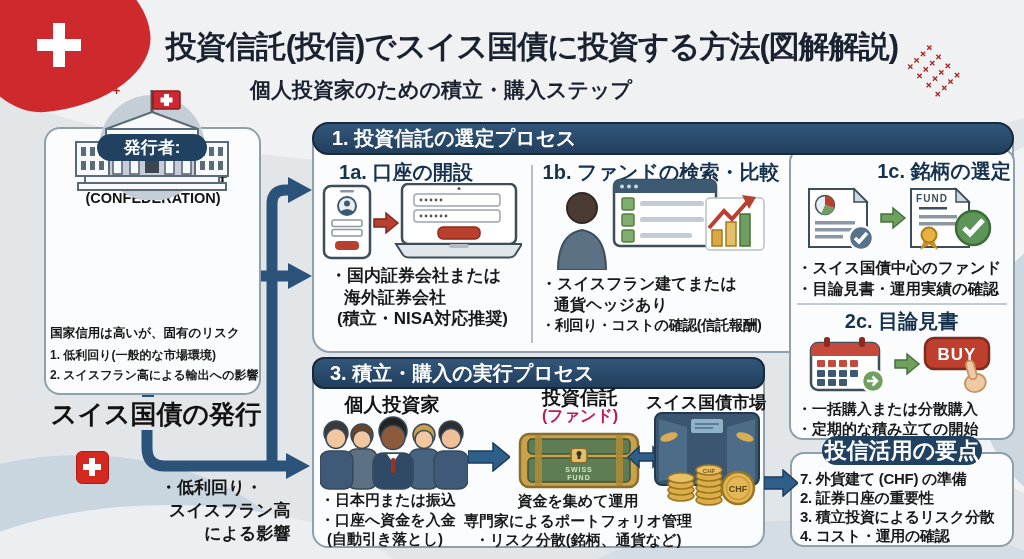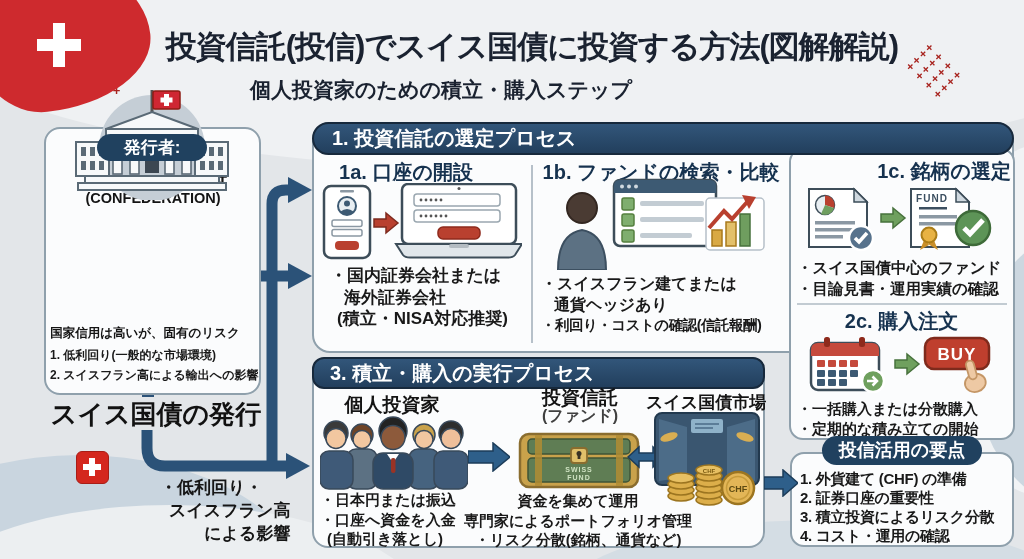--- a/index.html
+++ b/index.html
@@ -301,21 +301,21 @@
       </g>
     </g>
   </svg>
   <div class="txt" style="left:797px;top:257px;font-size:15.5px;line-height:21px;">
     <div>・スイス国債中心のファンド</div>
     <div>・目論見書・運用実績の確認</div>
   </div>
 
   <div class="hdiv" style="left:797px;top:303px;width:210px;"></div>
 
-  <div class="h nw" style="left:792px;top:308px;width:219px;font-size:20px;">2c. 購入注文</div>
+  <div class="h nw" style="left:792px;top:308px;width:219px;font-size:20px;">2c. 目論見書</div>
   <svg class="illus" width="198" height="64" viewBox="0 0 198 64" style="left:803px;top:333px;">
     <g>
       <rect x="8" y="10" width="68" height="47" rx="7" fill="#fff" stroke="#3d4d59" stroke-width="2.5"></rect>
       <path d="M8,17 q0,-7 7,-7 h54 q7,0 7,7 v6 h-68 z" fill="#c54a3c"></path>
       <rect x="21" y="4" width="6" height="10" rx="2.5" fill="#8e2a1c"></rect>
       <rect x="56" y="4" width="6" height="10" rx="2.5" fill="#8e2a1c"></rect>
       <g fill="#c54a3c">
           <rect x="14" y="27" width="8" height="7" rx="1"></rect>
           <rect x="25" y="27" width="8" height="7" rx="1"></rect>
           <rect x="36" y="27" width="8" height="7" rx="1"></rect>
@@ -377,21 +377,21 @@
     <div>・日本円または振込</div>
     <div>・口座へ資金を入金</div>
     <div style="padding-left:7px;">(自動引き落とし)</div>
   </div>
 
   <svg class="illus" width="42" height="30" viewBox="0 0 42 30" style="left:468px;top:442px;">
     <polygon points="0,9 25,9 25,1 42,15 25,29 25,21 0,21" fill="#2e5f8a" stroke="#1c3c59" stroke-width="1.5"></polygon>
   </svg>
 
   <div class="h nw" style="left:512px;top:385px;width:136px;font-size:19px;color:#141414;">投資信託</div>
-  <div class="h nw" style="left:512px;top:406px;width:136px;font-size:16px;color:#404040;">(ファンド)</div>
+  <div class="h nw" style="left:512px;top:406px;width:136px;font-size:16px;color:#be185d;">(ファンド)</div>
   <svg class="illus" width="122" height="62" viewBox="0 0 122 62" style="left:518px;top:427px;">
     <rect x="2" y="7" width="118" height="53" rx="9" fill="#c9a24b" stroke="#8a6d2f" stroke-width="2.5"></rect>
     <rect x="10" y="12" width="102" height="15" rx="4" fill="#5f7d54" stroke="#3f5436" stroke-width="1.5"></rect>
     <rect x="10" y="31" width="102" height="24" rx="4" fill="#5f7d54" stroke="#3f5436" stroke-width="1.5"></rect>
     <rect x="17" y="8" width="7" height="51" fill="#b08c34" opacity="0.85"></rect>
     <rect x="98" y="8" width="7" height="51" fill="#b08c34" opacity="0.85"></rect>
     <rect x="53" y="21" width="16" height="15" rx="3" fill="#e0c06a" stroke="#8a6d2f" stroke-width="1.8"></rect>
     <circle cx="61" cy="26.5" r="2.5" fill="#3a3325"></circle>
       <rect x="59.6" y="27" width="2.8" height="5" fill="#3a3325"></rect>
     <text x="61" y="45" text-anchor="middle" font-size="7" font-weight="bold" fill="#cfe3c2" letter-spacing="1">SWISS</text>
@@ -432,21 +432,21 @@
     <circle cx="85" cy="77" r="16" fill="#e3b657" stroke="#9c7520" stroke-width="2.5"></circle>
     <circle cx="85" cy="77" r="11.5" fill="none" stroke="#c79b3a" stroke-width="1.5"></circle>
     <text x="85" y="81" text-anchor="middle" font-size="9" font-weight="bold" fill="#5d4a12">CHF</text>
   </svg>
 
   <svg class="illus" width="34" height="28" viewBox="0 0 34 28" style="left:764px;top:469px;">
     <polygon points="0,8 19,8 19,1 34,14 19,27 19,20 0,20" fill="#2e5f8a" stroke="#1c3c59" stroke-width="1.5"></polygon>
   </svg>
 
   <div class="panel" style="left:790px;top:452px;width:224px;height:95px;border-radius:14px;"></div>
-  <div class="pill" style="left:822px;top:436px;width:160px;height:29px;font-size:18px;line-height:29px;">投信活用の要点</div>
+  <div class="pill" style="left:822px;top:436px;width:160px;height:29px;font-size:22px;line-height:29px;">投信活用の要点</div>
   <div class="txt" style="left:800px;top:469px;font-size:15px;line-height:19px;letter-spacing:-0.3px;">
-    <div>1. 外貨建て (CHF) の準備</div>
+    <div>7. 外貨建て (CHF) の準備</div>
     <div>2. 証券口座の重要性</div>
     <div>3. 積立投資によるリスク分散</div>
     <div>4. コスト・運用の確認</div>
   </div>
 
 </div>
 
 </body></html>

